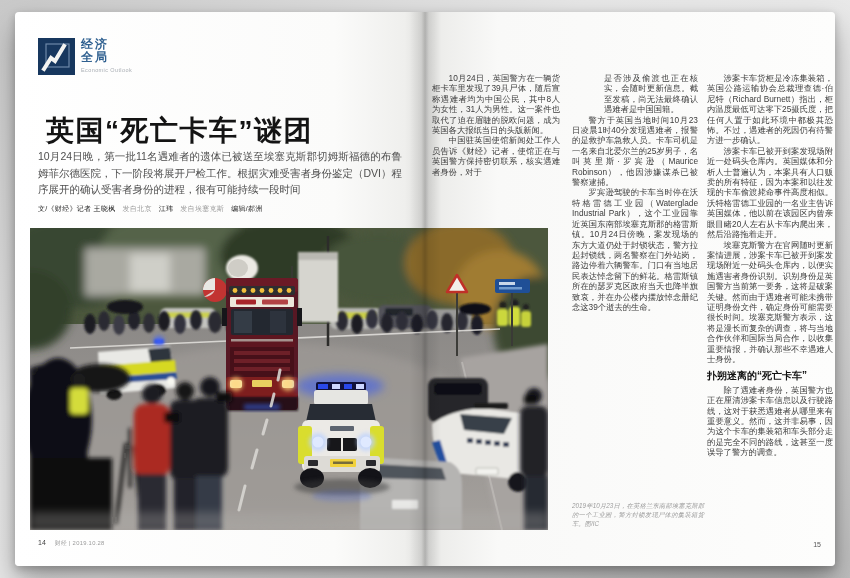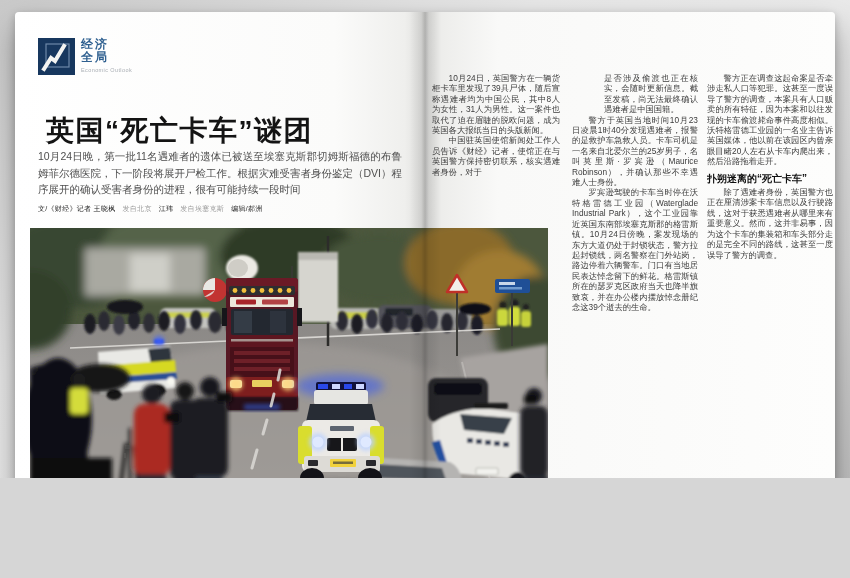--- a/index.html
+++ b/index.html
@@ -1,16 +1,16 @@
 <!DOCTYPE html>
 <html><head>
 <meta charset="utf-8">
 <style>
   html,body{margin:0;padding:0;background:#d6d6d6;}
-  .stage{position:relative;width:850px;height:478px;overflow:hidden;
+  .stage{position:relative;width:850px;height:578px;overflow:hidden;
     background:linear-gradient(145deg,#c9c9c9 0%,#e6e6e6 35%,#e9e9e9 55%,#d4d4d4 80%,#bfbfbf 100%);
     font-family:"Liberation Sans","DejaVu Sans",sans-serif;}
   .spread{position:absolute;left:15px;top:12px;width:820px;height:554px;border-radius:4px;
     box-shadow:0 16px 30px rgba(0,0,0,.32),0 3px 9px rgba(0,0,0,.22);}
   .page{position:absolute;top:0;height:100%;width:410px;}
   .page-left{left:0;border-radius:4px 0 0 4px;
     background:linear-gradient(to right,#ffffff 0%,#fbfbfa 78%,#efefed 95%,#dededc 100%);}
   .page-right{left:410px;border-radius:0 4px 4px 0;
     background:linear-gradient(to left,#fdfdfc 0%,#f9f9f8 82%,#ededeb 96%,#dcdcda 100%);}
   .gutter{position:absolute;left:394px;top:0;width:32px;height:100%;z-index:40;pointer-events:none;
@@ -81,27 +81,29 @@
 
     <div class="page page-right"></div>
 
     <div class="col col1">
       <p>10月24日，英国警方在一辆货柜卡车里发现了39具尸体，随后宣称遇难者均为中国公民，其中8人为女性，31人为男性。这一案件也取代了迫在眉睫的脱欧问题，成为英国各大报纸当日的头版新闻。</p>
       <p>中国驻英国使馆新闻处工作人员告诉《财经》记者，使馆正在与英国警方保持密切联系，核实遇难者身份，对于</p>
     </div>
 
     <div class="col col2">
       <p class="noind">是否涉及偷渡也正在核实，会随时更新信息。截至发稿，尚无法最终确认遇难者是中国国籍。</p>
-      <p>警方于英国当地时间10月23日凌晨1时40分发现遇难者，报警的是救护车急救人员。卡车司机是一名来自北爱尔兰的25岁男子，名叫莫里斯·罗宾逊（Maurice Robinson），并确认那些不幸遇难人士身份。</p>
+      <p>警方于英国当地时间10月23日凌晨1时40分发现遇难者，报警的是救护车急救人员。卡车司机是一名来自北爱尔兰的25岁男子，名叫莫里斯·罗宾逊（Maurice Robinson），他因涉嫌谋杀已被警察逮捕。</p>
       <p>罗宾逊驾驶的卡车当时停在沃特格雷德工业园（Waterglade Industrial Park），这个工业园靠近英国东南部埃塞克斯郡的格雷斯镇。10月24日傍晚，案发现场的东方大道仍处于封锁状态，警方拉起封锁线，两名警察在门外站岗，路边停着六辆警车。门口有当地居民表达悼念留下的鲜花。格雷斯镇所在的瑟罗克区政府当天也降半旗致哀，并在办公楼内摆放悼念册纪念这39个逝去的生命。</p>
 
     </div>
 
     <div class="col col3">
-      <p>警方正在调查这起命案是否牵涉走私人口等犯罪。这甚至一度误导了警方的调查，本案具有人口贩卖的所有特征，因为本案和以往发现的卡车偷渡毙命事件高度相似。沃特格雷德工业园的一名业主告诉英国媒体，他以前在该园区内曾亲眼目睹20人左右从卡车内爬出来，然后沿路拖着走开。</p>
+      <p>涉案卡车货柜是冷冻集装箱，英国公路运输协会总裁理查德·伯尼特（Richard Burnett）指出，柜内温度最低可达零下25摄氏度，把任何人置于如此环境中都极其恐怖。不过，遇难者的死因仍有待警方进一步确认。</p>
+      <p>涉案卡车已被开到案发现场附近一处码头仓库内。英国媒体和分析人士普遍认为，本案具有人口贩卖的所有特征，因为本案和以往发现的卡车偷渡毙命事件高度相似。沃特格雷德工业园的一名业主告诉英国媒体，他以前在该园区内曾亲眼目睹20人左右从卡车内爬出来，然后沿路拖着走开。</p>
+      <p>埃塞克斯警方在官网随时更新案情进展，涉案卡车已被开到案发现场附近一处码头仓库内，以便实施遇害者身份识别。识别身份是英国警方当前第一要务，这将是破案关键。然而由于遇难者可能未携带证明身份文件，确定身份可能需要很长时间。埃塞克斯警方表示，这将是漫长而复杂的调查，将与当地合作伙伴和国际当局合作，以收集重要情报，并确认那些不幸遇难人士身份。</p>
       <div class="subhead">扑朔迷离的“死亡卡车”</div>
       <p>除了遇难者身份，英国警方也正在厘清涉案卡车信息以及行驶路线，这对于获悉遇难者从哪里来有重要意义。然而，这并非易事，因为这个卡车的集装箱和车头部分走的是完全不同的路线，这甚至一度误导了警方的调查。</p>
 
     </div>
 
     <p class="caption">2019年10月23日，在英格兰东南部埃塞克斯郡的一个工业园，警方封锁发现尸体的集装箱货车。图/IC</p>
     <div class="pnum-right">15</div>
 
     <div class="photo">
       <svg width="518" height="302" viewBox="0 0 518 302" preserveAspectRatio="none">

